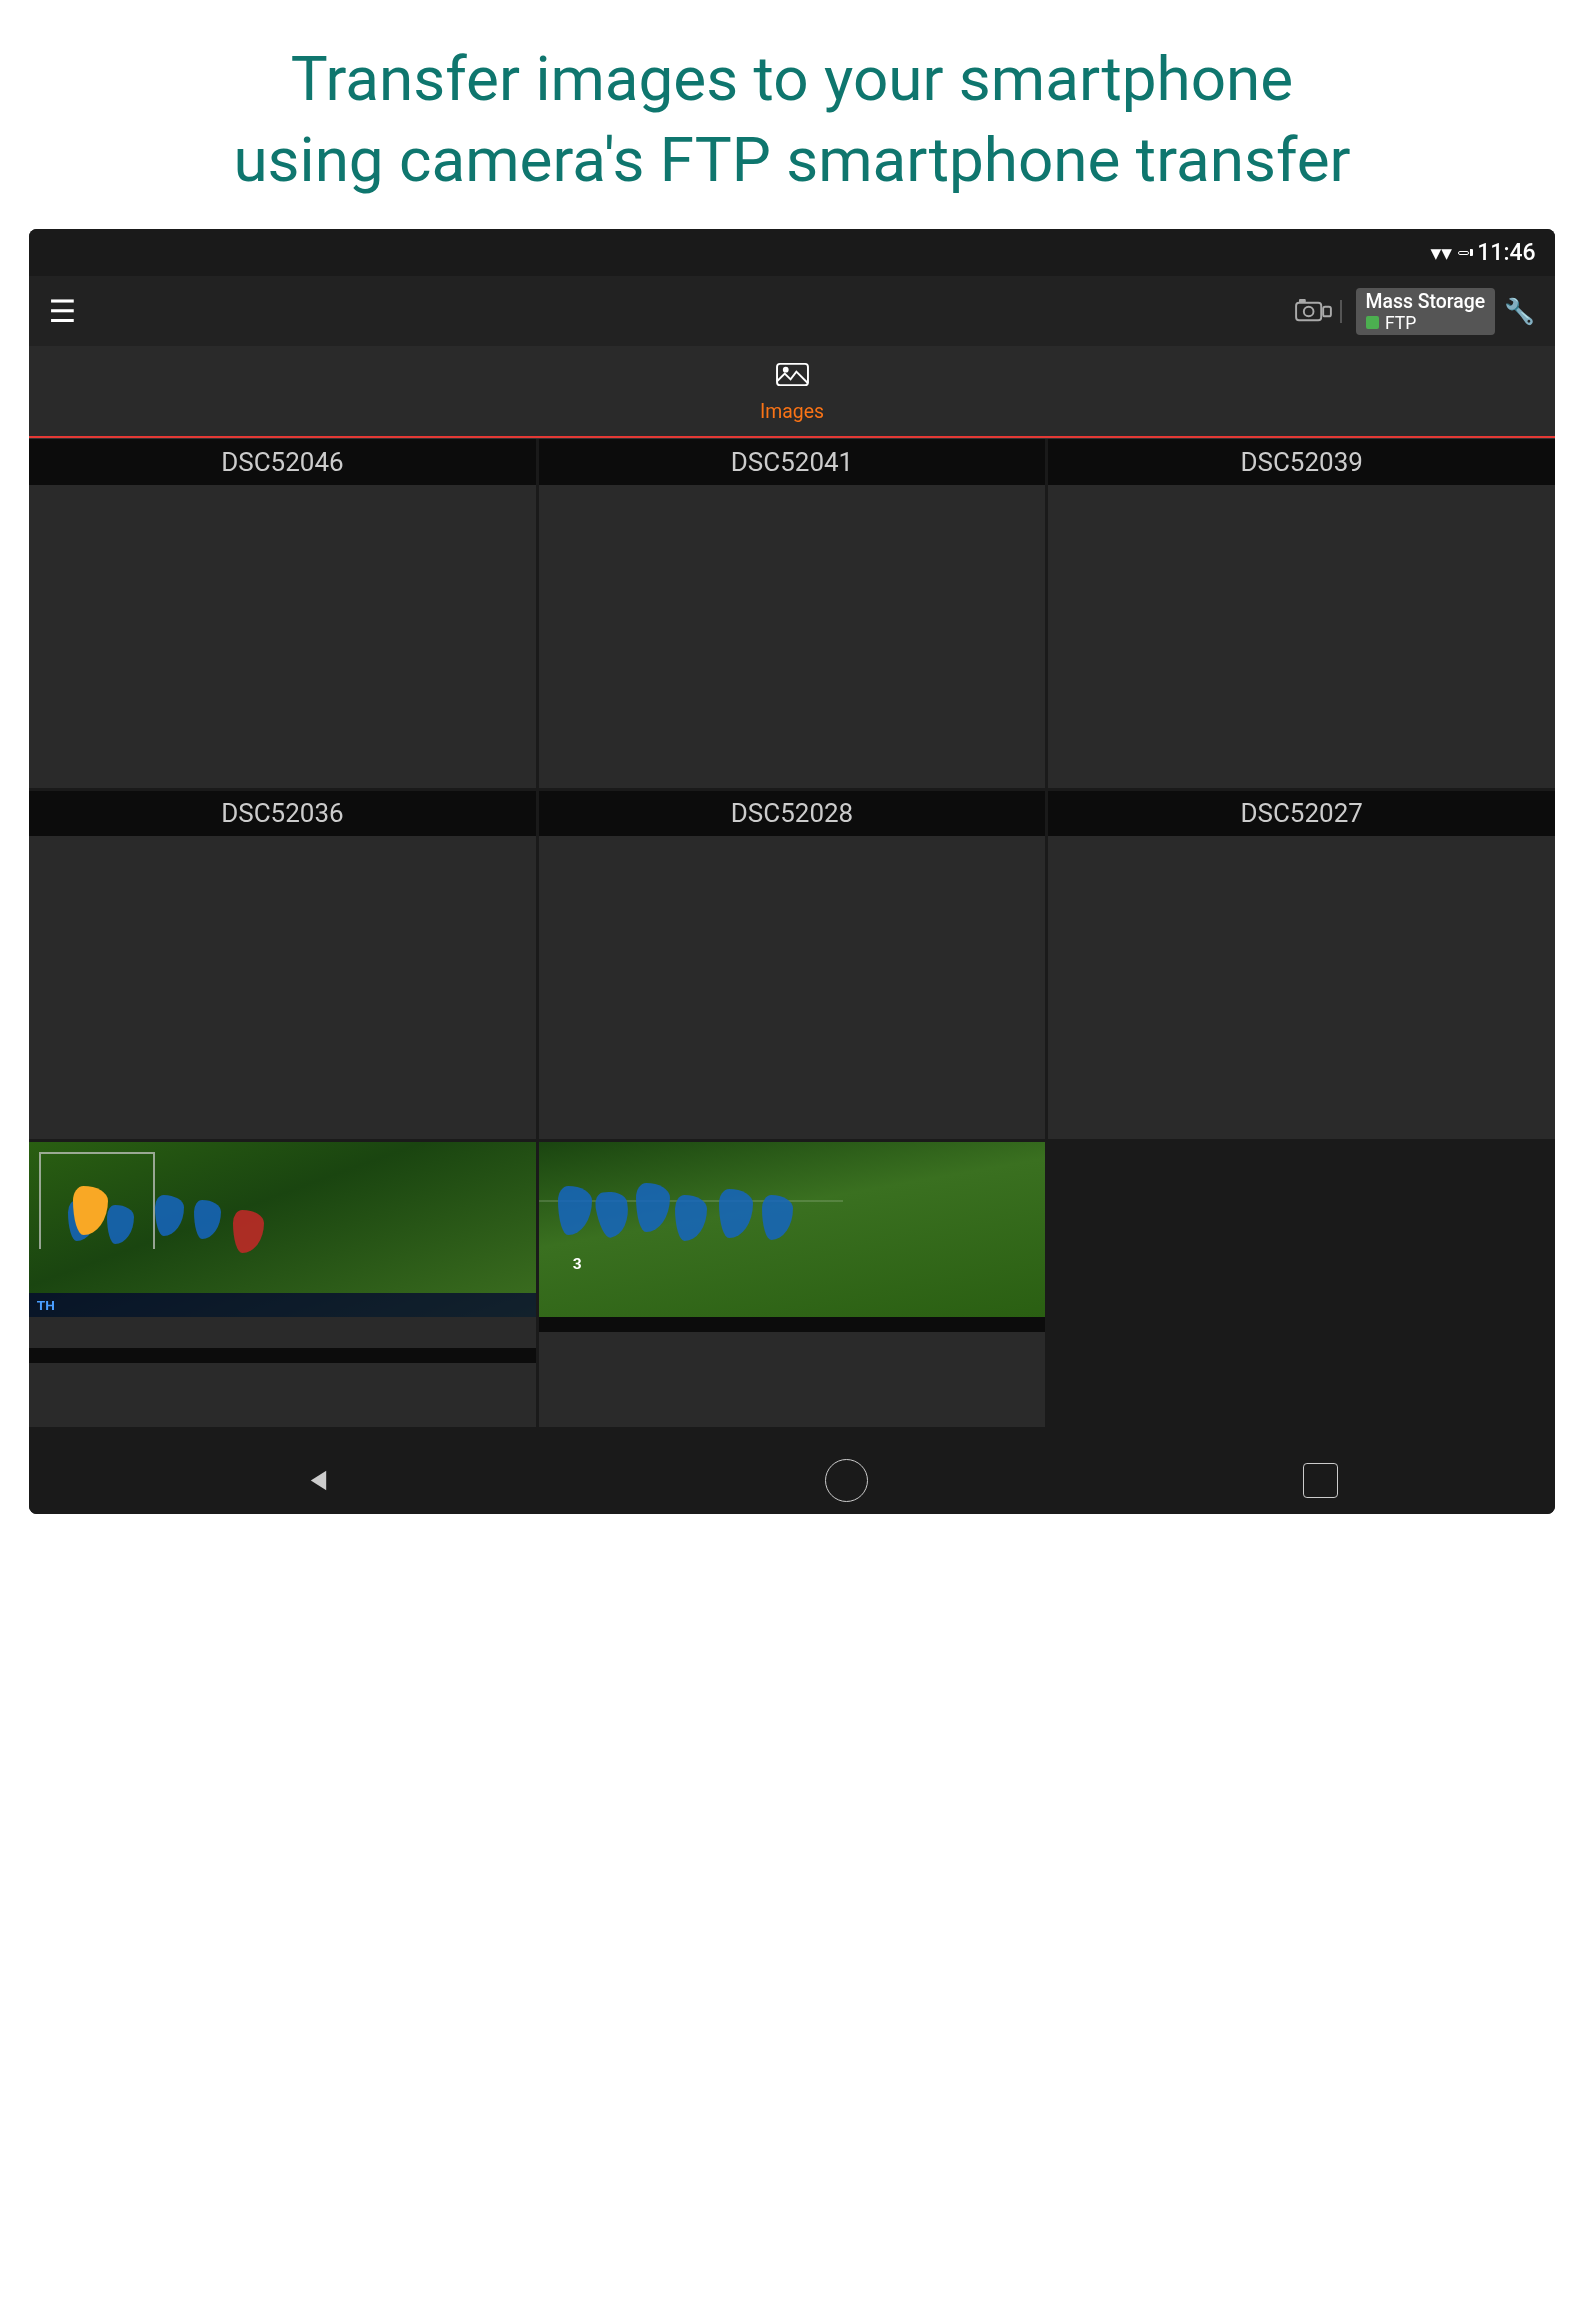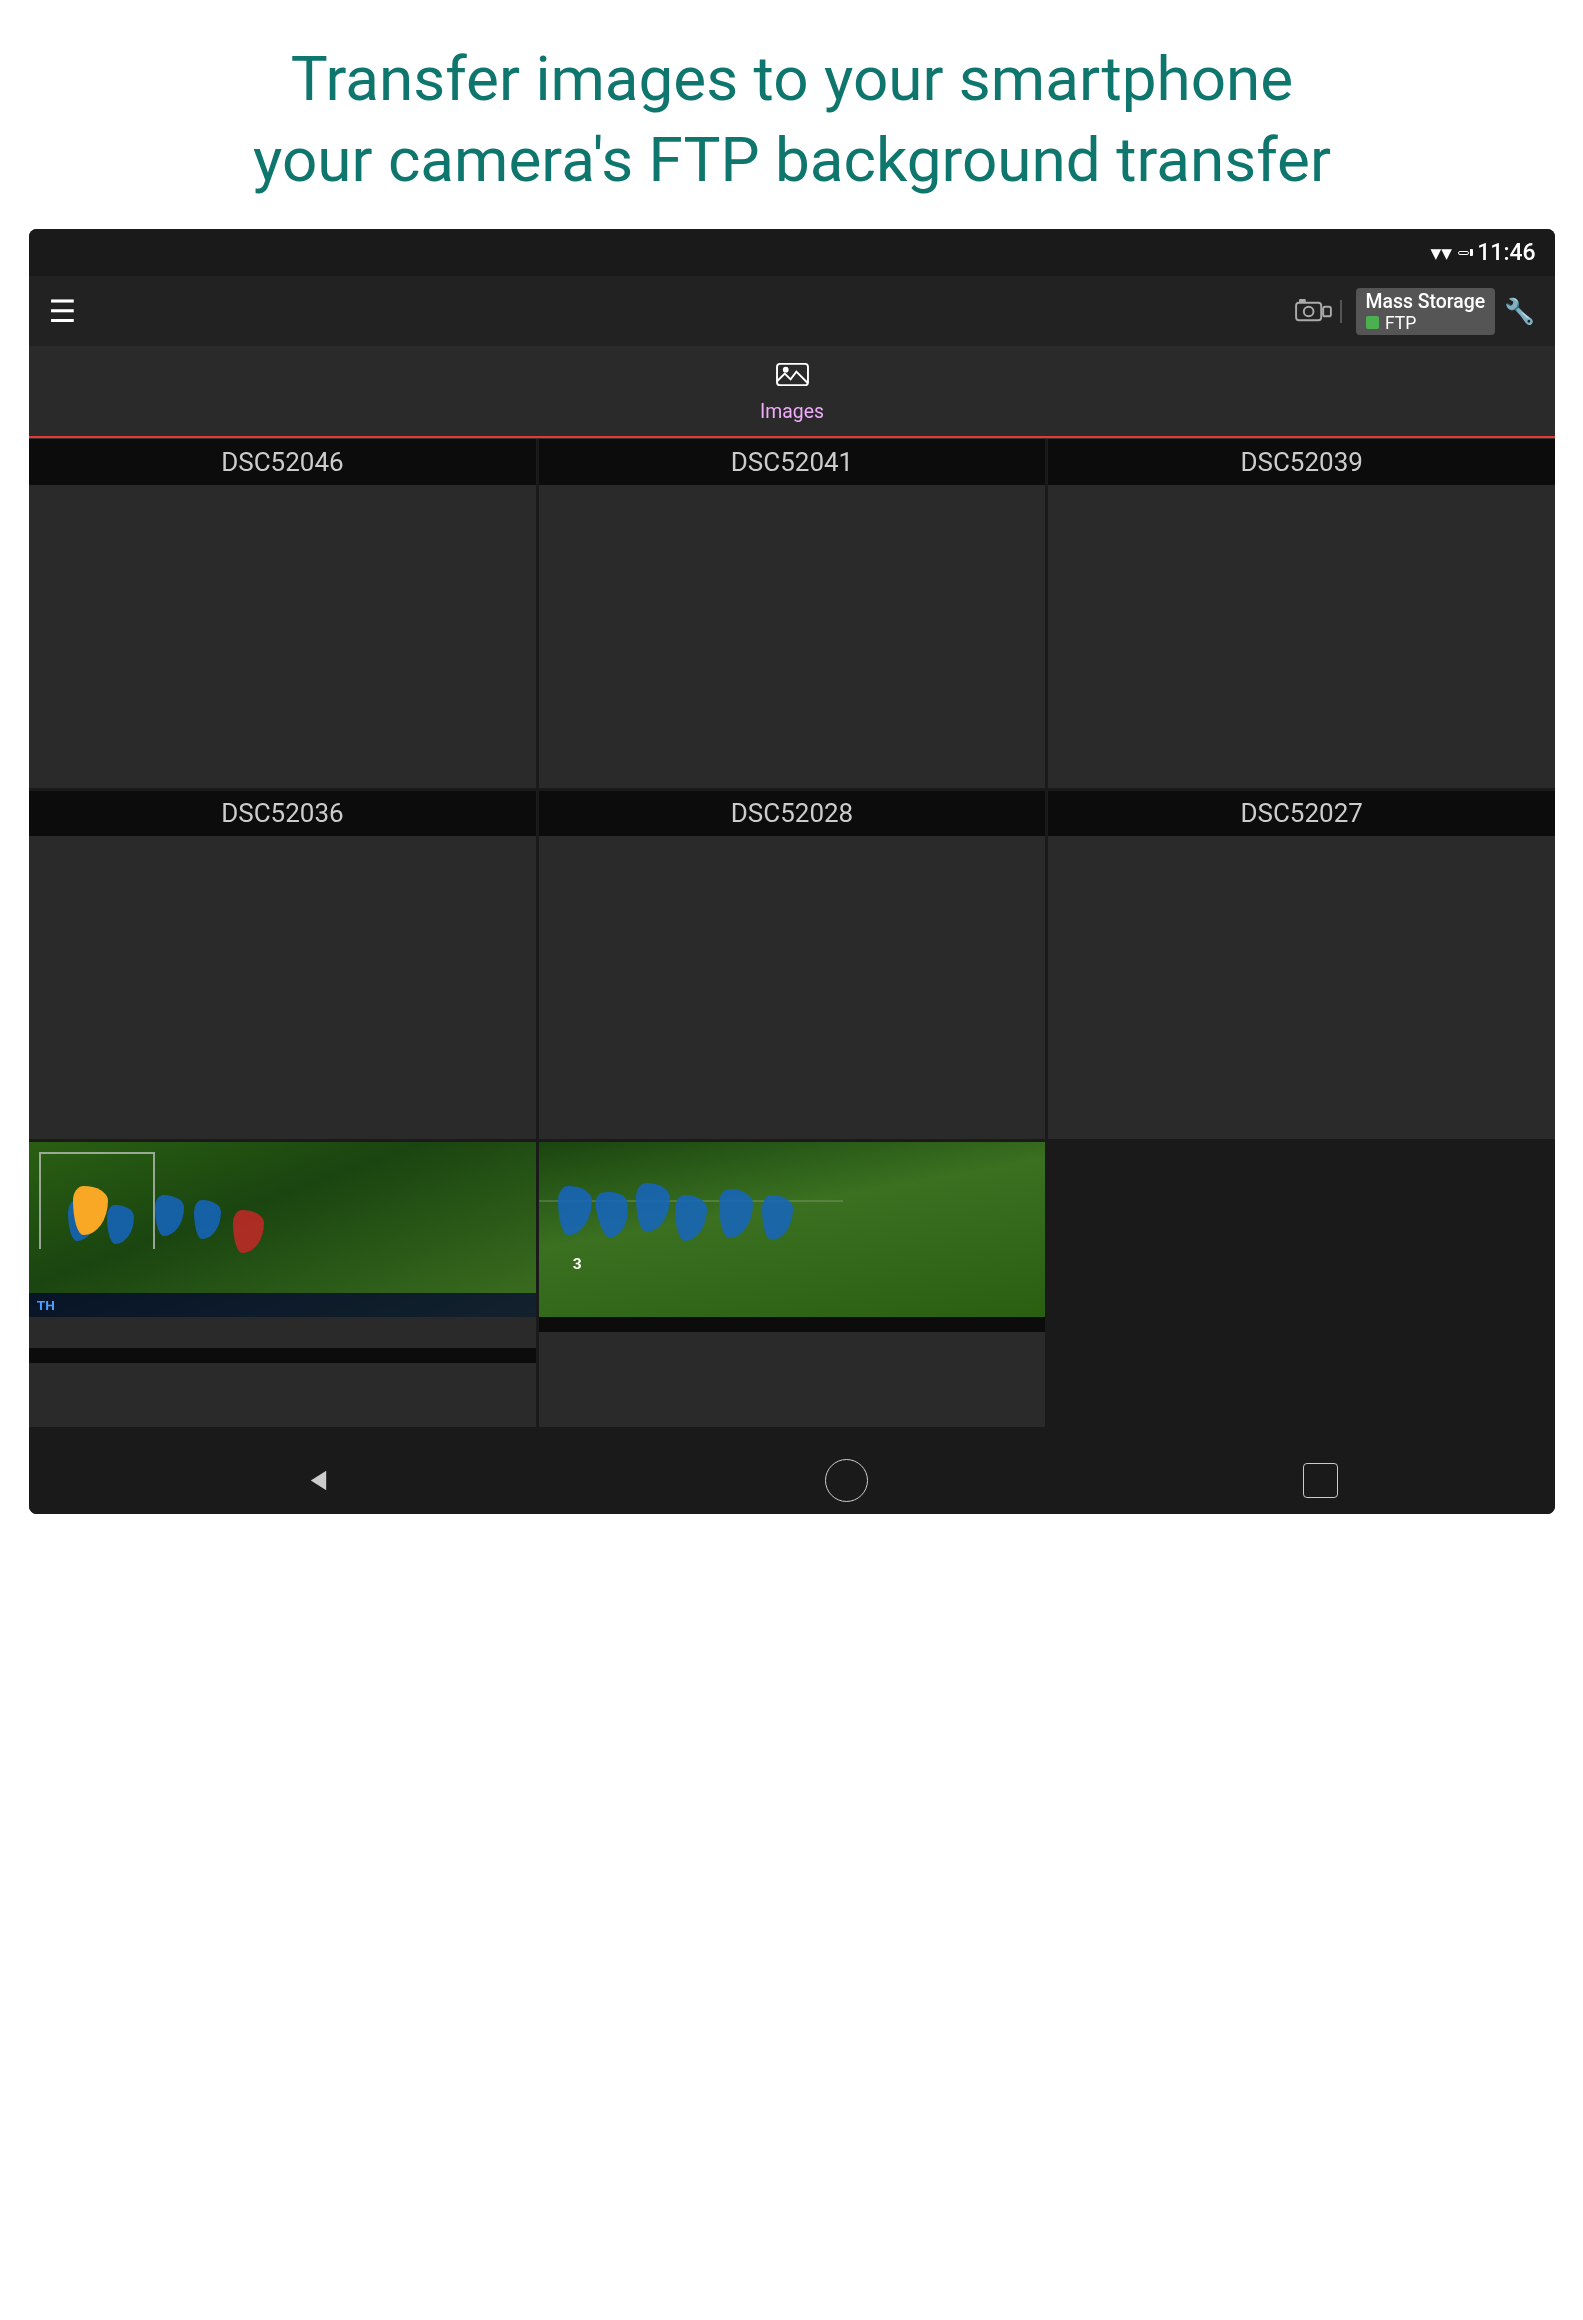--- a/index.html
+++ b/index.html
@@ -136,21 +136,21 @@
     }
     .tab-icon {
       font-size: 27px;
       margin-bottom: 3.9px;
     }
     .tab-label {
       font-size: 19.4px;
     }
     .tab-item.active .tab-label,
     .tab-item.active .tab-icon {
-      color: #f0abfc;
+      color: #f97316;
     }
     .tab-item:not(.active) .tab-label,
     .tab-item:not(.active) .tab-icon {
       color: #888;
     }
 
     
     .image-grid {
       background: #1a1a1a;
       display: grid;
@@ -267,21 +267,21 @@
       background: #1a1a1a;
       height: 19.4px;
     }
   </style>
 </head>
 <body>
 
 <div class="promo-header">
   <div class="promo-title">
     <span>Transfer images to your smartphone</span><br>
-    <span>your camera's FTP background transfer</span>
+    <span>using camera's FTP smartphone transfer</span>
   </div>
 </div>
 
 <div class="device-frame">
 
   <div class="status-bar">
     <div class="status-icons">
 
       <span style="font-size:21.3px; color:#fff;">▾▾</span>
 

